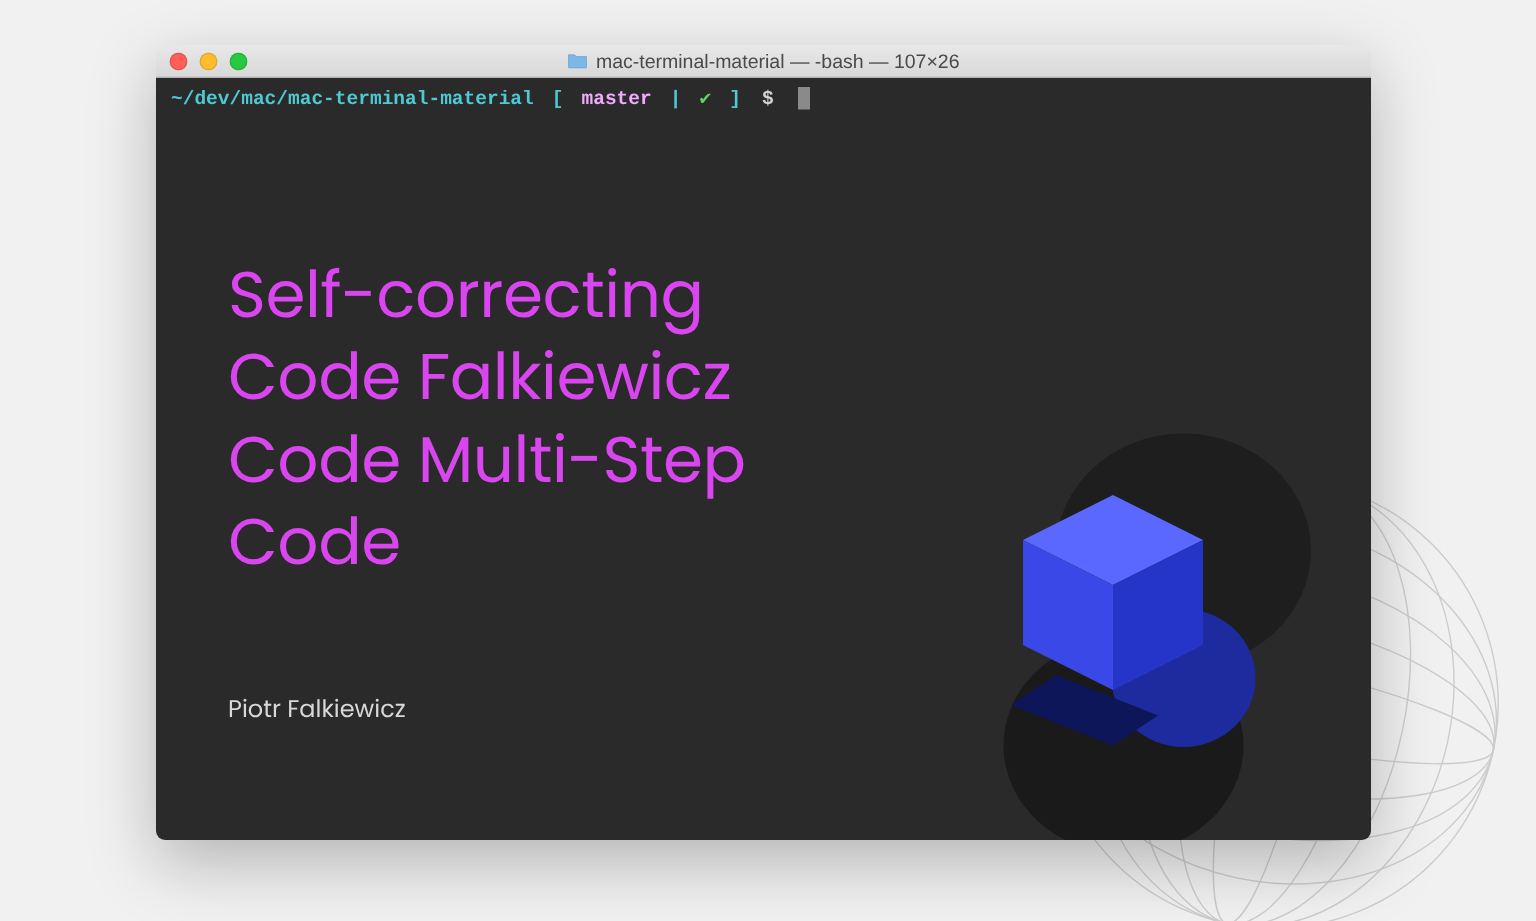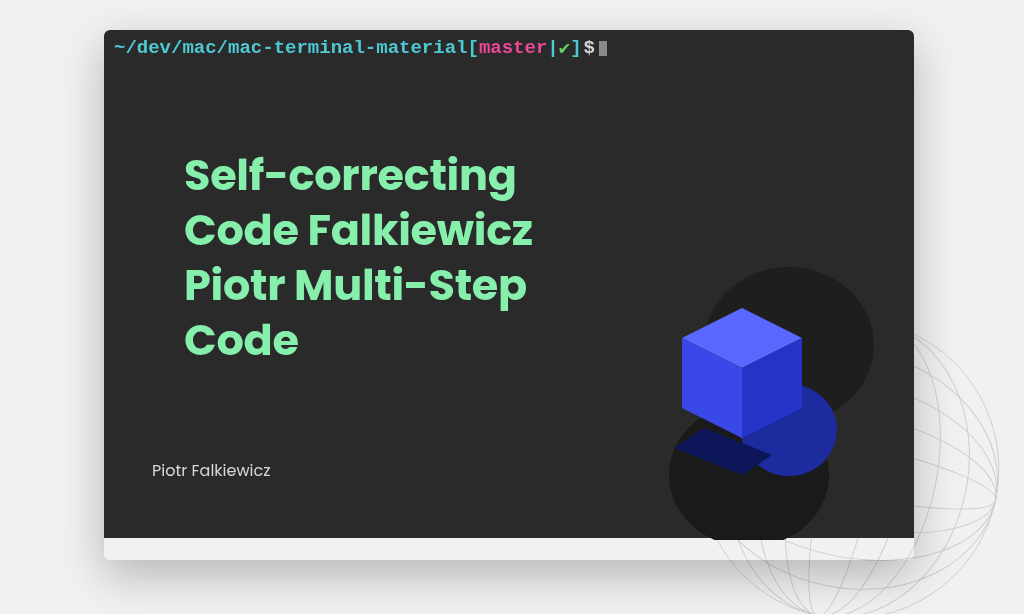--- a/index.html
+++ b/index.html
@@ -76,60 +76,59 @@
 
     .terminal-body {
       height: calc(100% - 22px);
       background: #2a2a2a;
       padding: 6px 10px;
       position: relative;
     }
 
     .prompt-line {
       font-family: Menlo, Monaco, "Courier New", monospace;
-      font-size: 19px;
+      font-size: 13px;
       font-weight: bold;
       display: flex;
       align-items: center;
-      gap: 0;
+      gap: 12px;
     }
 
     .prompt-path { color: #4ec9d4; }
     .prompt-bracket { color: #4ec9d4; }
-    .prompt-branch { color: #ec4899; }
+    .prompt-branch { color: #f0abfc; }
     .prompt-pipe { color: #4ec9d4; }
     .prompt-check { color: #5fd65f; }
     .prompt-dollar { color: #d4d4d4; margin-left: 2px; }
 
     .cursor-block {
       display: inline-block;
       width: 8px;
       height: 15px;
       background: #8a8a8a;
       margin-left: 4px;
       vertical-align: middle;
     }
 
     .slide-title {
       position: absolute;
       left: 48px;
       top: 118px;
-      color: #86efac;
+      color: #d946ef;
       font-size: 43px;
-      font-weight: 700;
+      font-weight: 400;
       line-height: 1.28;
       letter-spacing: -0.3px;
       font-family: "Poppins", -apple-system, BlinkMacSystemFont, sans-serif;
-      margin-left: 32px;
     }
 
     .author {
       position: absolute;
       left: 48px;
-      top: 428px;
+      top: 408px;
       color: #d8d8d8;
       font-size: 16px;
       font-weight: 400;
       font-family: "Poppins", -apple-system, BlinkMacSystemFont, sans-serif;
     }
 
     .graphic-3d {
       position: absolute;
       right: 30px;
       top: 220px;
@@ -160,37 +159,50 @@
     <ellipse cx="150" cy="150" rx="145" ry="25" transform="rotate(12 150 150)"></ellipse>
     <ellipse cx="150" cy="150" rx="115" ry="145" transform="rotate(12 150 150)"></ellipse>
     <ellipse cx="150" cy="150" rx="85" ry="145" transform="rotate(12 150 150)"></ellipse>
     <ellipse cx="150" cy="150" rx="55" ry="145" transform="rotate(12 150 150)"></ellipse>
     <ellipse cx="150" cy="150" rx="25" ry="145" transform="rotate(12 150 150)"></ellipse>
   </g>
 </svg>
 
 <div class="terminal-window">
 
+  <div class="titlebar">
+    <div class="traffic-lights">
+      <div class="traffic-light tl-red"></div>
+      <div class="traffic-light tl-yellow"></div>
+      <div class="traffic-light tl-green"></div>
+    </div>
+    <div class="titlebar-title">
+      <svg class="folder-icon" viewBox="0 0 14 11">
+        <path d="M1 1.5 h4 l1.2 1.2 H13 v7 a0.6 0.6 0 0 1 -0.6 0.6 H1.6 a0.6 0.6 0 0 1 -0.6 -0.6 Z" fill="#7bb8e8" stroke="#5a9bd4" stroke-width="0.4"></path>
+      </svg>
+      <span>mac-terminal-material — -bash — 107×26</span>
+    </div>
+  </div>
 
   <div class="terminal-body">
     <div class="prompt-line">
       <span class="prompt-path">~/dev/mac/mac-terminal-material</span>
       <span class="prompt-bracket"> [</span>
       <span class="prompt-branch">master</span>
       <span class="prompt-pipe">|</span>
       <span class="prompt-check">✔</span>
       <span class="prompt-bracket">]</span>
       <span class="prompt-dollar"> $</span>
       <span class="cursor-block"></span>
     </div>
 
     <div class="slide-title">
       <div>Self-correcting</div>
       <div>Code Falkiewicz</div>
-      <div>Piotr Multi-Step</div>
+      <div>Code Multi-Step</div>
       <div>Code</div>
     </div>
 
     <div class="author">Piotr Falkiewicz</div>
 
     <svg class="graphic-3d" viewBox="0 0 290 290">
 
       <ellipse cx="195" cy="95" rx="85" ry="78" fill="#1e1e1e"></ellipse>
 
       <ellipse cx="155" cy="225" rx="80" ry="72" fill="#1a1a1a"></ellipse>

